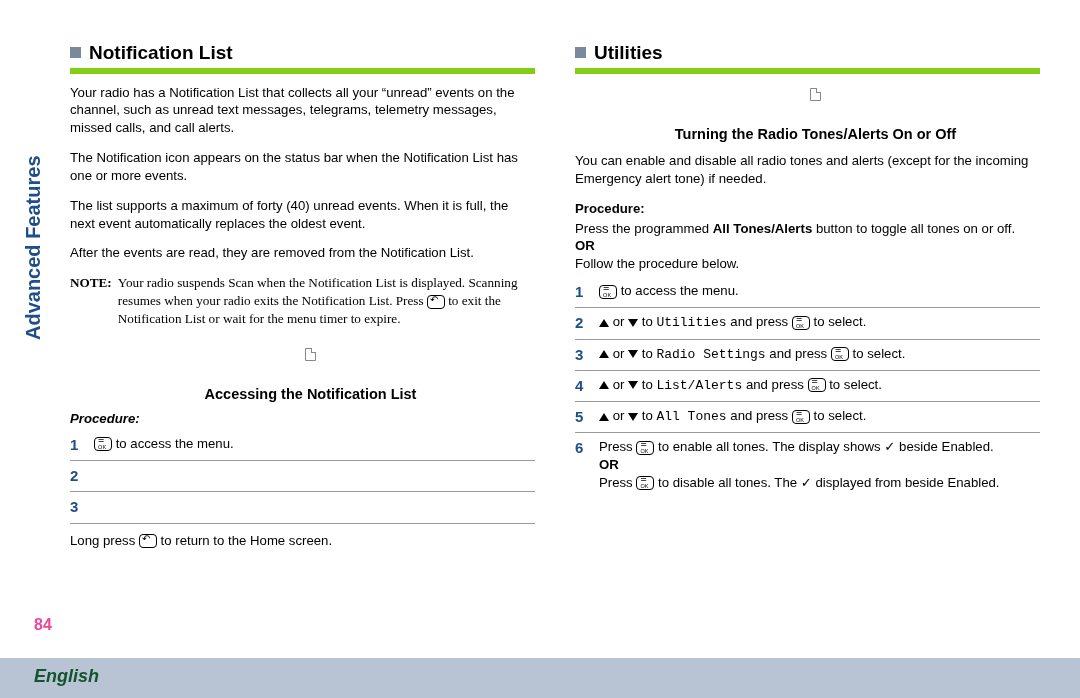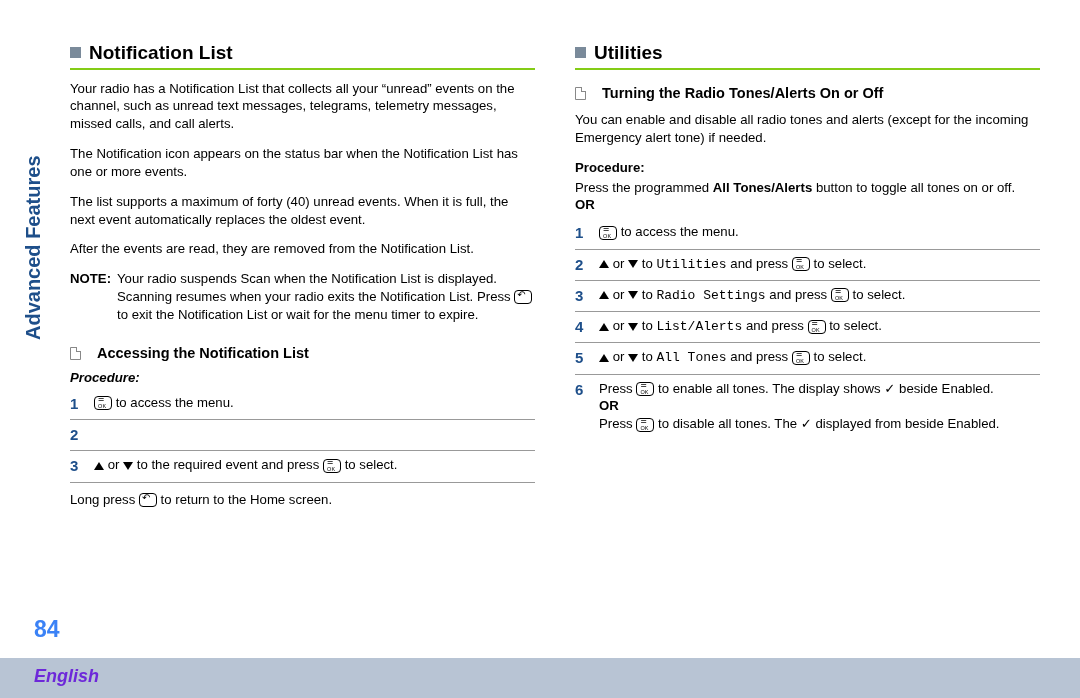--- a/index.html
+++ b/index.html
@@ -19,42 +19,43 @@
   }
   .col {
     flex: 1;
     font-size: 13.2px;
     line-height: 1.35;
   }
   .heading {
     display: flex;
     align-items: center;
     gap: 8px;
-    border-bottom: 2px solid #84cc16;
+    border-bottom: 6px solid #84cc16;
     padding-bottom: 2px;
     margin-bottom: 10px;
   }
   .heading .sq {
     width: 11px;
     height: 11px;
     background: #7a8a9a;
     display: inline-block;
   }
   .heading h2 {
     margin: 0;
     font-size: 19px;
     font-weight: bold;
   }
   .col p { margin: 8px 0 12px 0; }
   .notelabel { font-weight: bold; }
-  .note-block { display:flex; gap:6px; margin:6px 0 20px 0;}
+  .note-block { display:flex; gap:6px; margin:6px 0 20px 0;font-family:Liberation Serif, serif;}
   .note-body { flex:1; }
   .subhead {
-    display:flex; align-items:center; gap:16px;
-    margin: 14px 0 6px 0;
+    display:flex; align-items:center; gap:24px;
+    margin: 14px 0 6px 16px;
+    flex-direction: column;
   }
   .subhead .doc-ic {
     width:11px; height:13px; border:1px solid #888;
     border-top-right-radius:3px; position:relative;
   }
   .subhead .doc-ic::after{
     content:""; position:absolute; top:-1px; right:-1px;
     width:4px; height:4px; background:#fff; border-left:1px solid #888; border-bottom:1px solid #888;
   }
   .subhead h3 { margin:0; font-size:14.5px; font-weight:bold;}
@@ -90,28 +91,28 @@
   .side-vert {
     position:absolute;
     left: 22px; top: 340px;
     transform: rotate(-90deg);
     transform-origin: left top;
     color:#1e4f8a; font-weight:bold; font-size:20px;
     white-space:nowrap;
   }
   .page-num {
     position:absolute; left:34px; top:616px;
-    color:#3b82f6; font-weight:bold; font-size:23px;
+    color:#ec4899; font-weight:bold; font-size:16px;
   }
   .footer-bar {
     position:absolute; left:0; bottom:0; width:100%; height:40px;
     background:#b8c4d4;
   }
   .footer-bar span{
-    color:#6d28d9; font-weight:bold; font-style:italic; font-size:18px;
+    color:#14532d; font-weight:bold; font-style:italic; font-size:18px;
     position:absolute; left:34px; top:8px;
   }
   .or-bold{ font-weight:bold;}
   .check{ font-family: Arial;}
   .nb{border-bottom:none !important;}
 </style>
 </head>
 <body>
 
 <div class="side-vert">Advanced Features</div>
@@ -151,28 +152,20 @@
       <div class="step-txt">
         <span class="key-ok"></span>
         <span> to access the menu.</span>
       </div>
     </div>
     <div class="step-row">
       <span class="step-num">2</span>
     </div>
     <div class="step-row">
       <span class="step-num">3</span>
-      <div class="step-txt">
-        <span class="tri-up"></span>
-        <span> or </span>
-        <span class="tri-down"></span>
-        <span> to the required event and press </span>
-        <span class="key-ok"></span>
-        <span> to select.</span>
-      </div>
     </div>
 
     <p class="footnote-it">
       <span>Long press </span>
       <span class="key-back"></span>
       <span> to return to the Home screen.</span>
     </p>
   </div>
 
   <div class="col">
@@ -188,20 +181,21 @@
 
     <p>You can enable and disable all radio tones and alerts (except for the incoming Emergency alert tone) if needed.</p>
 
     <span class="proclabel2">Procedure:</span>
     <div>
       <span>Press the programmed </span>
       <span class="or-bold">All Tones/Alerts</span>
       <span> button to toggle all tones on or off.</span>
     </div>
     <div class="or-bold">OR</div>
+    <div>Follow the procedure below.</div>
 
     <div style="height:4px"></div>
 
     <div class="step-row">
       <span class="step-num">1</span>
       <div class="step-txt">
         <span class="key-ok"></span>
         <span> to access the menu.</span>
       </div>
     </div>

